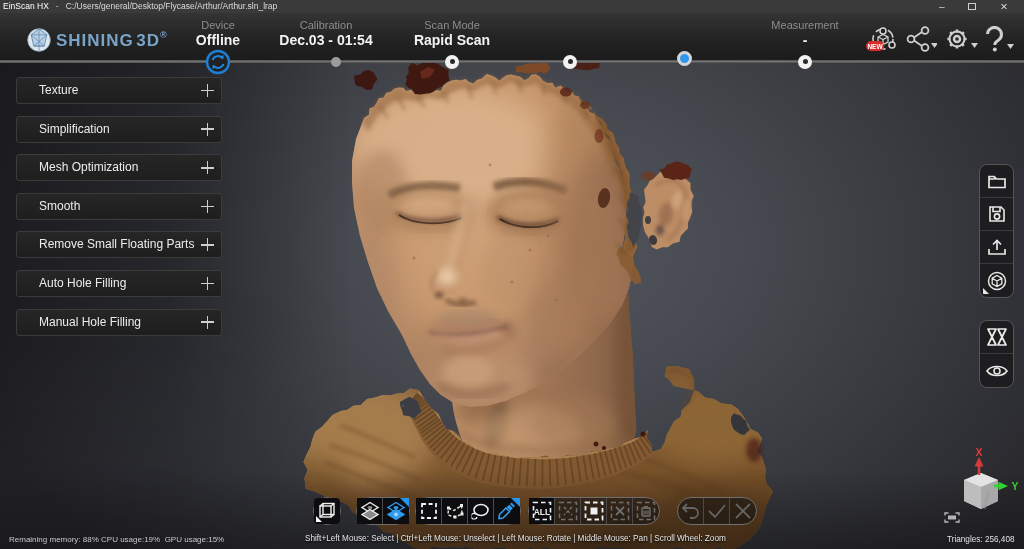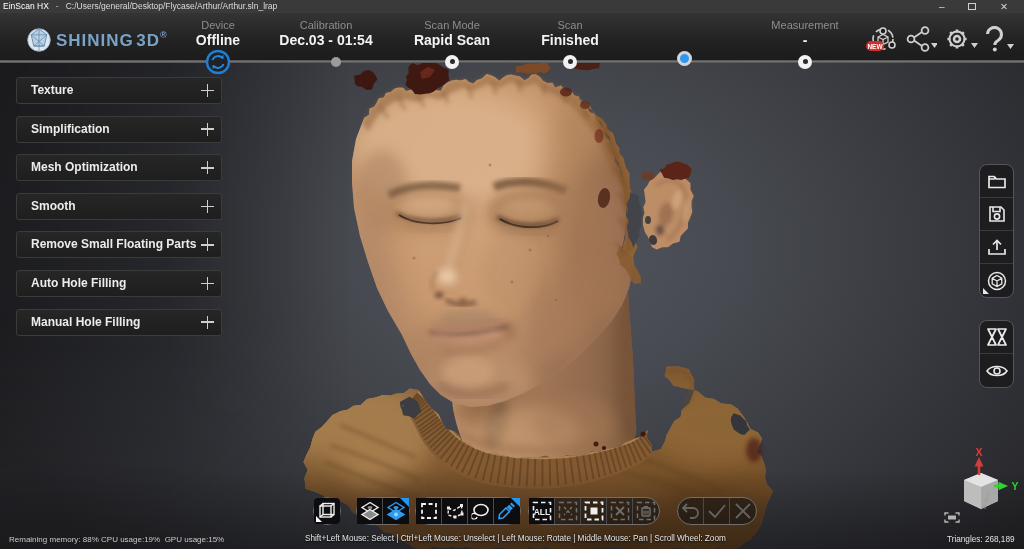--- a/index.html
+++ b/index.html
@@ -19,21 +19,21 @@
 #logotext{position:absolute;left:56px;top:17px;font-size:17px;font-weight:bold;color:#7aA3c8;letter-spacing:1px}
 
 .hicon{position:absolute;top:13px}
 
 #tline{position:absolute;left:0;top:59.5px;width:1024px;height:3.5px;background:linear-gradient(#4a4a4a,#757575 45%,#616161 75%,#494949);z-index:6}
 .dot{position:absolute;z-index:7;border-radius:50%}
 
 #viewport{position:absolute;left:0;top:13px;width:1024px;height:536px;background:radial-gradient(ellipse 600px 440px at 545px 235px,#53555c 0%,#484a51 32%,#383a40 64%,#27272b 100%);z-index:1}
 #scene{position:absolute;left:0;top:0;z-index:3}
 
-.pbtn{position:absolute;left:16px;width:206px;height:27px;background:linear-gradient(#262626,#1e1e1e);border:1px solid #3b3b3b;border-radius:3px;color:#ececec;font-size:12px;font-weight:bold;line-height:25px;padding-left:14px;z-index:8}
+.pbtn{position:absolute;left:16px;width:206px;height:27px;background:linear-gradient(#262626,#1e1e1e);border:1px solid #3b3b3b;border-radius:3px;color:#ececec;font-size:12px;font-weight:normal;line-height:25px;padding-left:22px;z-index:8}
 .pbtn .plus{position:absolute;right:7px;top:6px;width:13px;height:13px}.pbtn .plus:before{content:"";position:absolute;left:0;top:5.8px;width:13px;height:1.6px;background:#cfcfcf}.pbtn .plus:after{content:"";position:absolute;left:5.8px;top:0;width:1.6px;height:13px;background:#cfcfcf}
 
 .rgroup{position:absolute;left:979px;width:35px;background:#1d1d1f;border:1px solid #565658;border-radius:8px;z-index:8}
 .rbtn{width:33px;height:33px;border-bottom:1px solid #3a3a3c;position:relative}
 .rbtn:last-child{border-bottom:none}
 .rbtn svg{position:absolute;left:50%;top:50%;transform:translate(-50%,-50%)}
 
 .bgroup{position:absolute;top:497px;background:rgba(14,14,16,.55);border:1px solid #6e6e70;border-radius:14px;display:flex;z-index:8}
 .bbtn{width:26px;height:26px;position:relative;border-right:1px solid #4a4a4c}
 .bbtn:last-child{border-right:none}
@@ -239,24 +239,20 @@
         <div class="val">Offline</div>
       </div>
   <div class="step" style="left:256px">
         <div class="lab">Calibration</div>
         <div class="val">Dec.03 - 01:54</div>
       </div>
   <div class="step" style="left:382px">
         <div class="lab">Scan Mode</div>
         <div class="val">Rapid Scan</div>
       </div>
-  <div class="step" style="left:500px">
-        <div class="lab">Scan</div>
-        <div class="val">Finished</div>
-      </div>
   <div class="step" style="left:735px">
         <div class="lab">Measurement</div>
         <div class="val">-</div>
       </div>
 
   <svg class="hicon" style="left:866px" width="34" height="28" viewBox="0 0 34 28">
     <g stroke="#cfcfcf" stroke-width="1.6" fill="none">
       <circle cx="17" cy="13" r="10" stroke-dasharray="9 4"></circle>
       <circle cx="17" cy="5" r="3" fill="#1d1d1d"></circle>
       <circle cx="26" cy="19" r="3" fill="#1d1d1d"></circle>
@@ -509,13 +505,13 @@
 </svg>
 <svg style="position:absolute;left:944px;top:512px;z-index:8" width="16" height="11" viewBox="0 0 16 11">
   <g fill="none" stroke="#b5b5b5" stroke-width="1.4">
         <path d="M1 3.5 V1 h3.5 M11.5 1 H15 v2.5 M15 7.5 V10 h-3.5 M4.5 10 H1 V7.5"></path>
       </g>
   <rect x="4" y="3.5" width="8" height="4" fill="#b5b5b5"></rect>
 </svg>
 
 <div id="stat-l">Remaining memory: 88% CPU usage:19%&nbsp;&nbsp;GPU usage:15%</div>
 <div id="stat-c">Shift+Left Mouse: Select | Ctrl+Left Mouse: Unselect | Left Mouse: Rotate | Middle Mouse: Pan | Scroll Wheel: Zoom</div>
-<div id="stat-r">Triangles: 268,189</div>
+<div id="stat-r">Triangles: 256,408</div>
 </div>
 </body></html>

